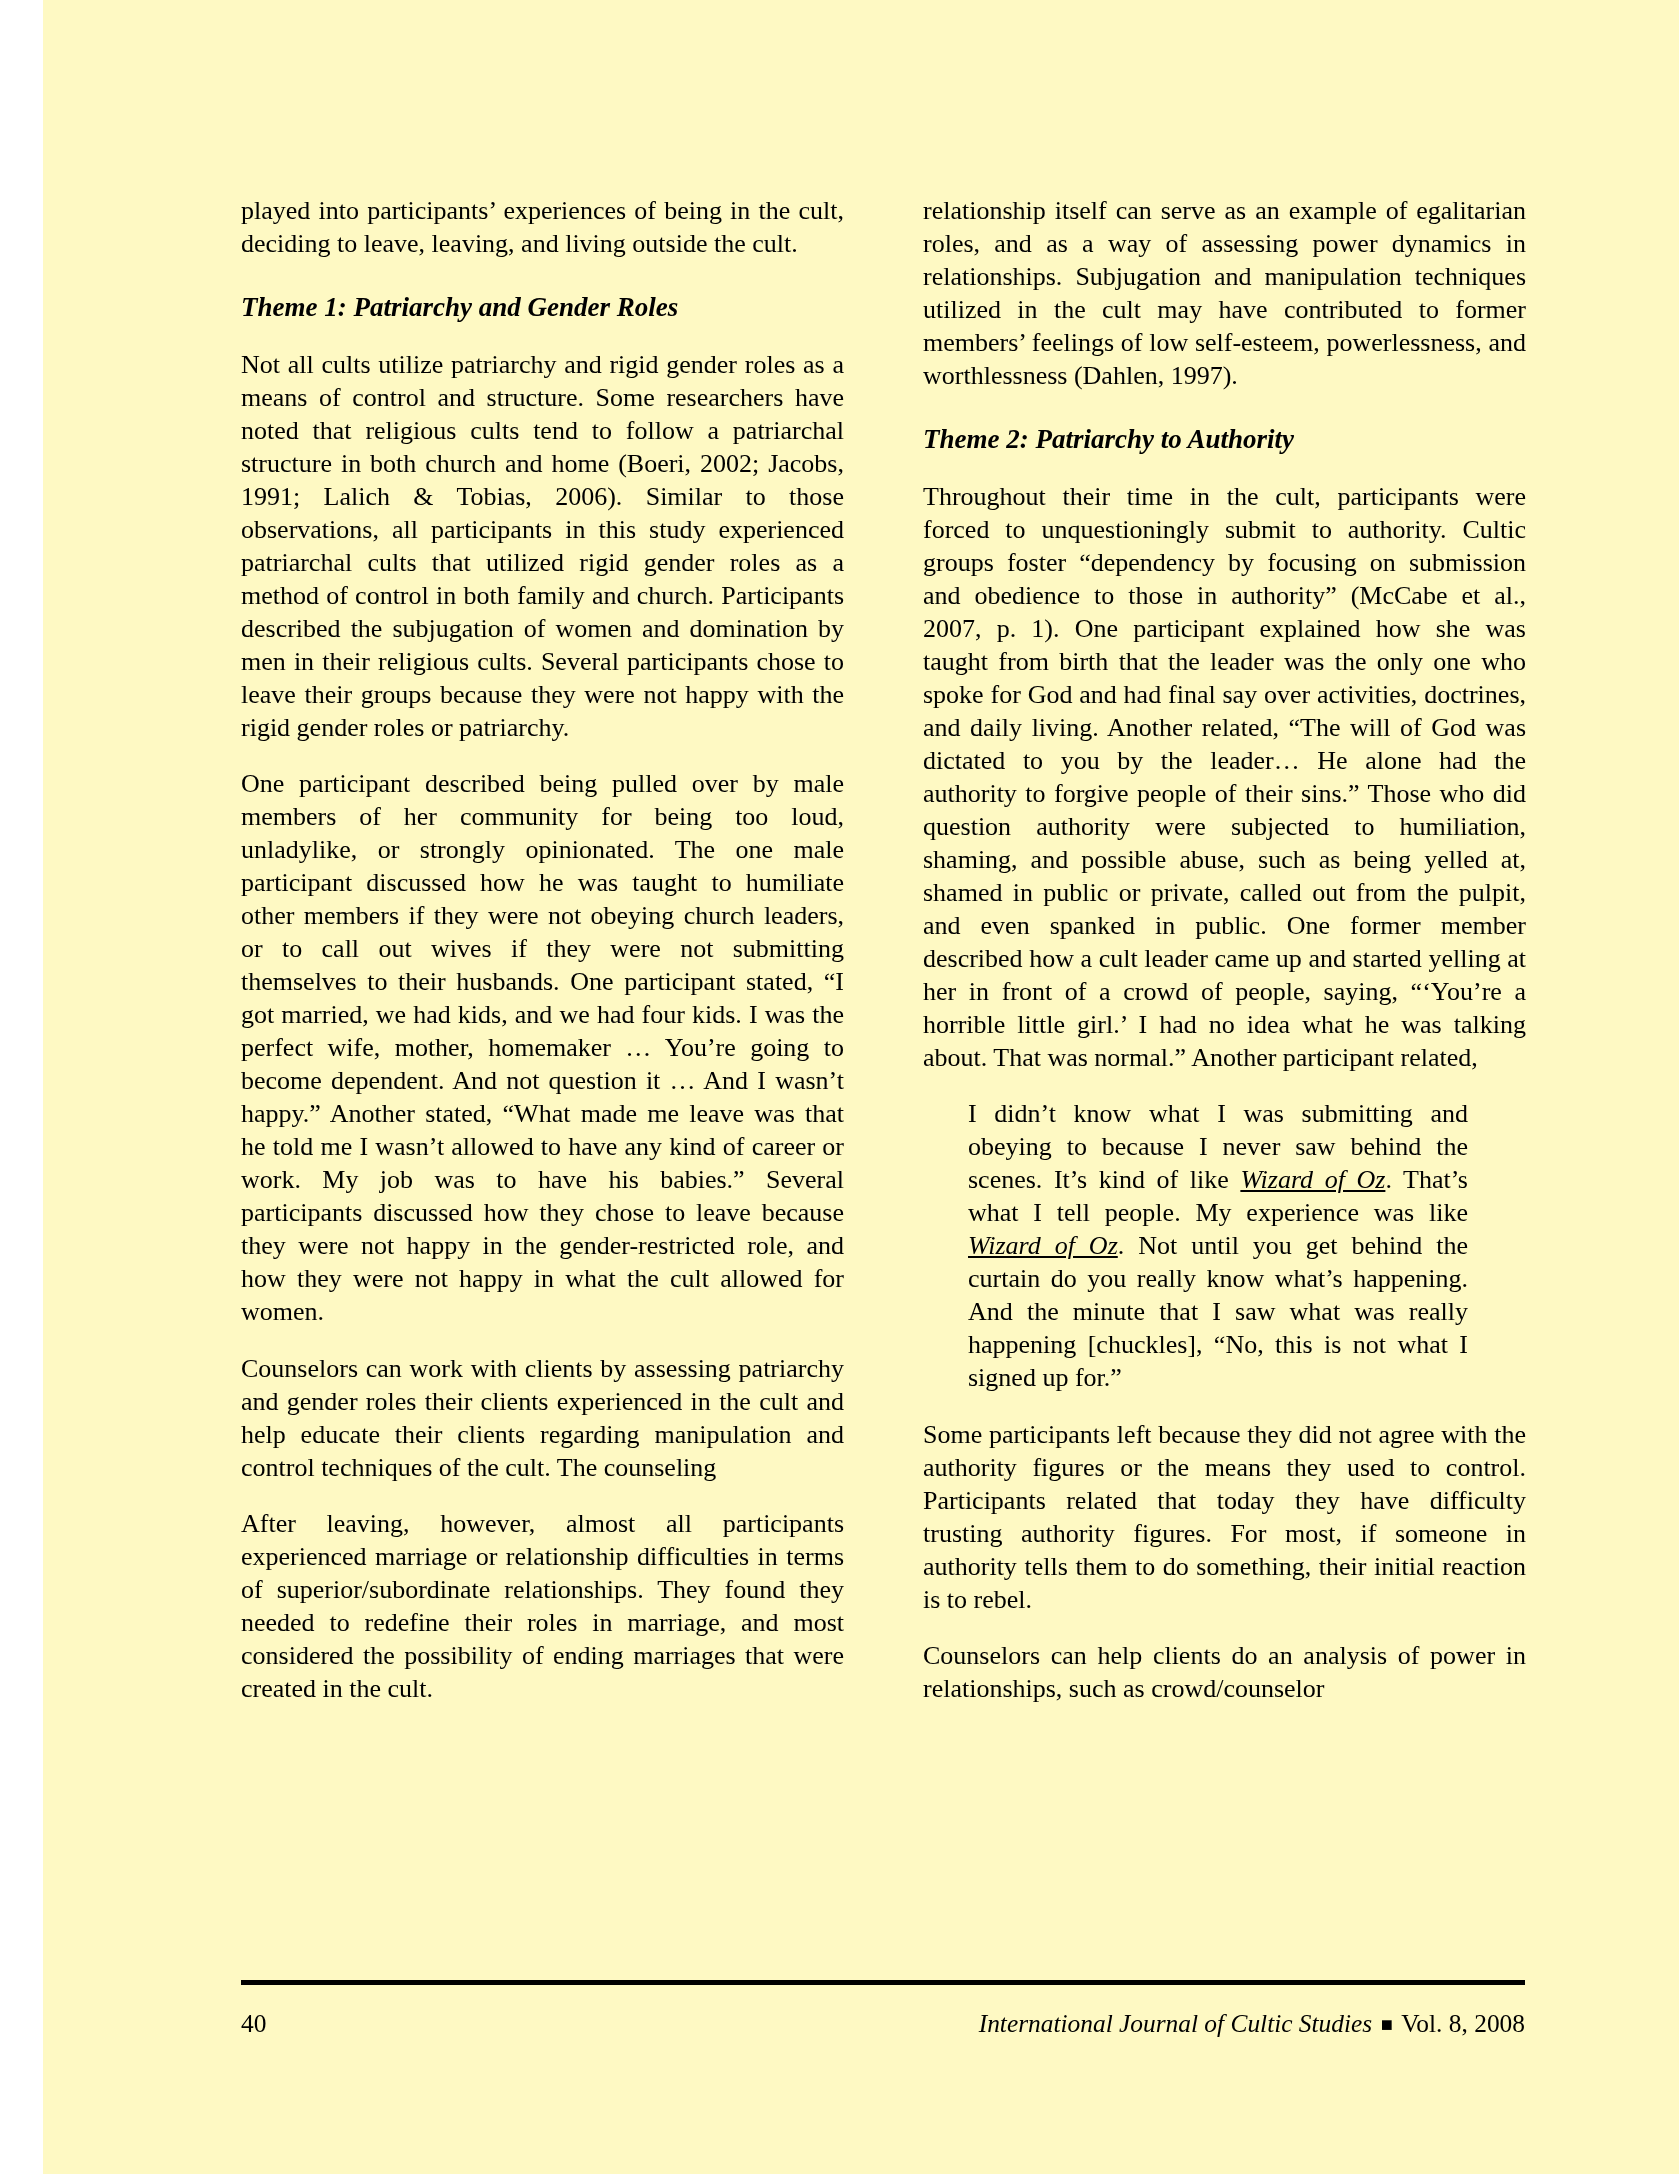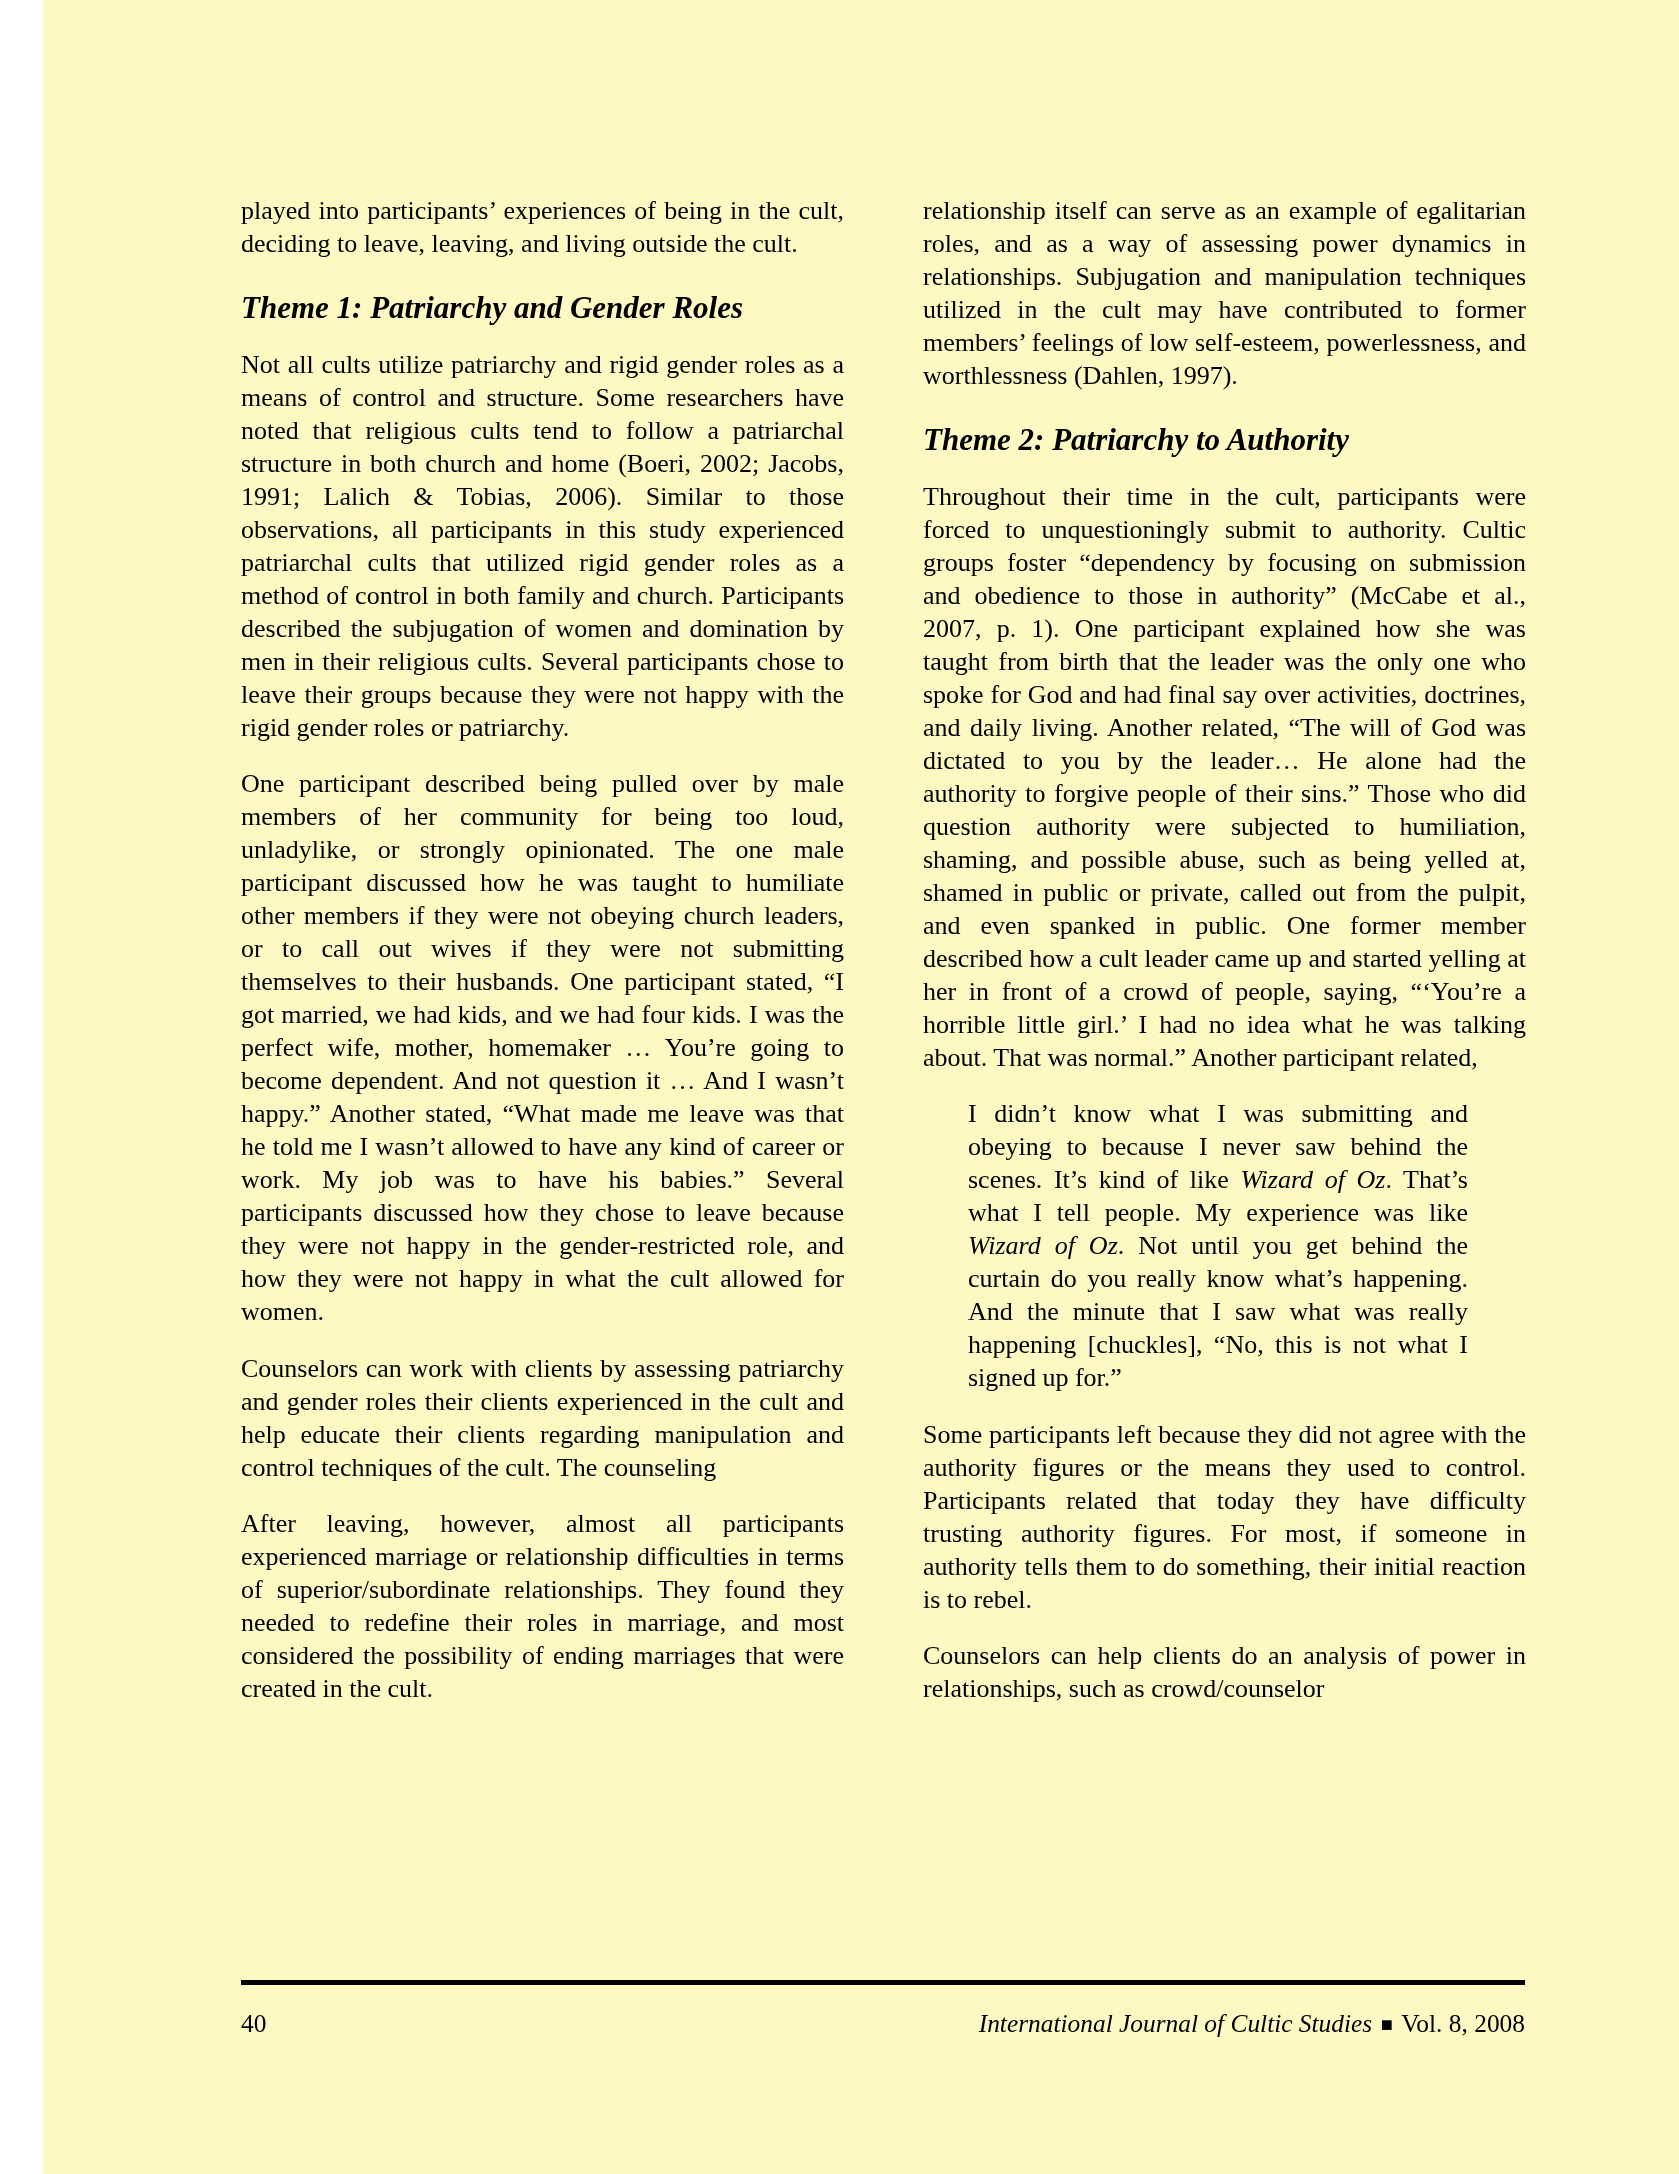--- a/index.html
+++ b/index.html
@@ -32,34 +32,35 @@
     line-height: 33px;
     text-align: justify;
   }
   .column p {
     margin: 0 0 23.5px 0;
   }
   .column p:last-child {
     margin-bottom: 0;
   }
   .column h2 {
-    font-size: 31px;
+    font-size: 27px;
     line-height: 33px;
     font-style: italic;
     font-weight: bold;
     text-align: left;
     margin: 31px 0 23.5px 0;
   }
   blockquote {
     margin: 23.5px 0 23.5px 0;
     padding: 0 58px 0 45px;
     text-align: justify;
   }
   blockquote em, .column em {
     font-style: italic;
+    text-decoration: underline;
   }
   .footer-rule {
     position: absolute;
     left: 198px;
     top: 1980px;
     width: 1284px;
     height: 4.7px;
     background: #000000;
   }
   .footer {

